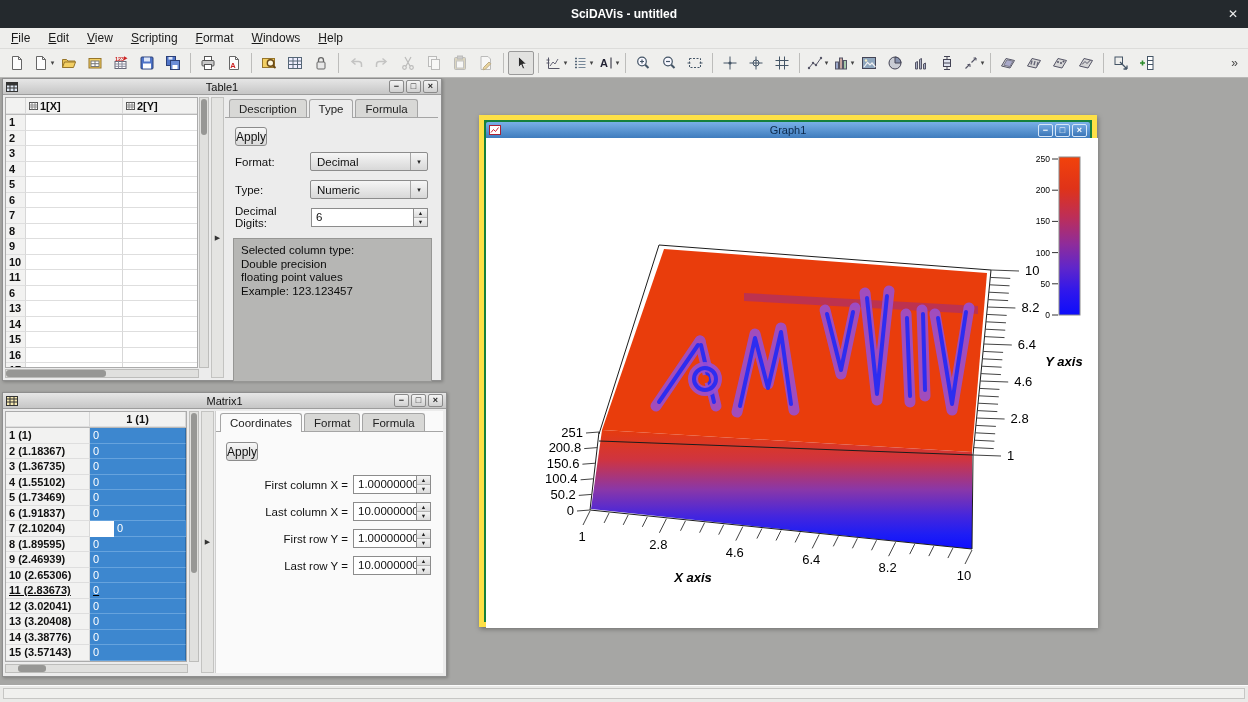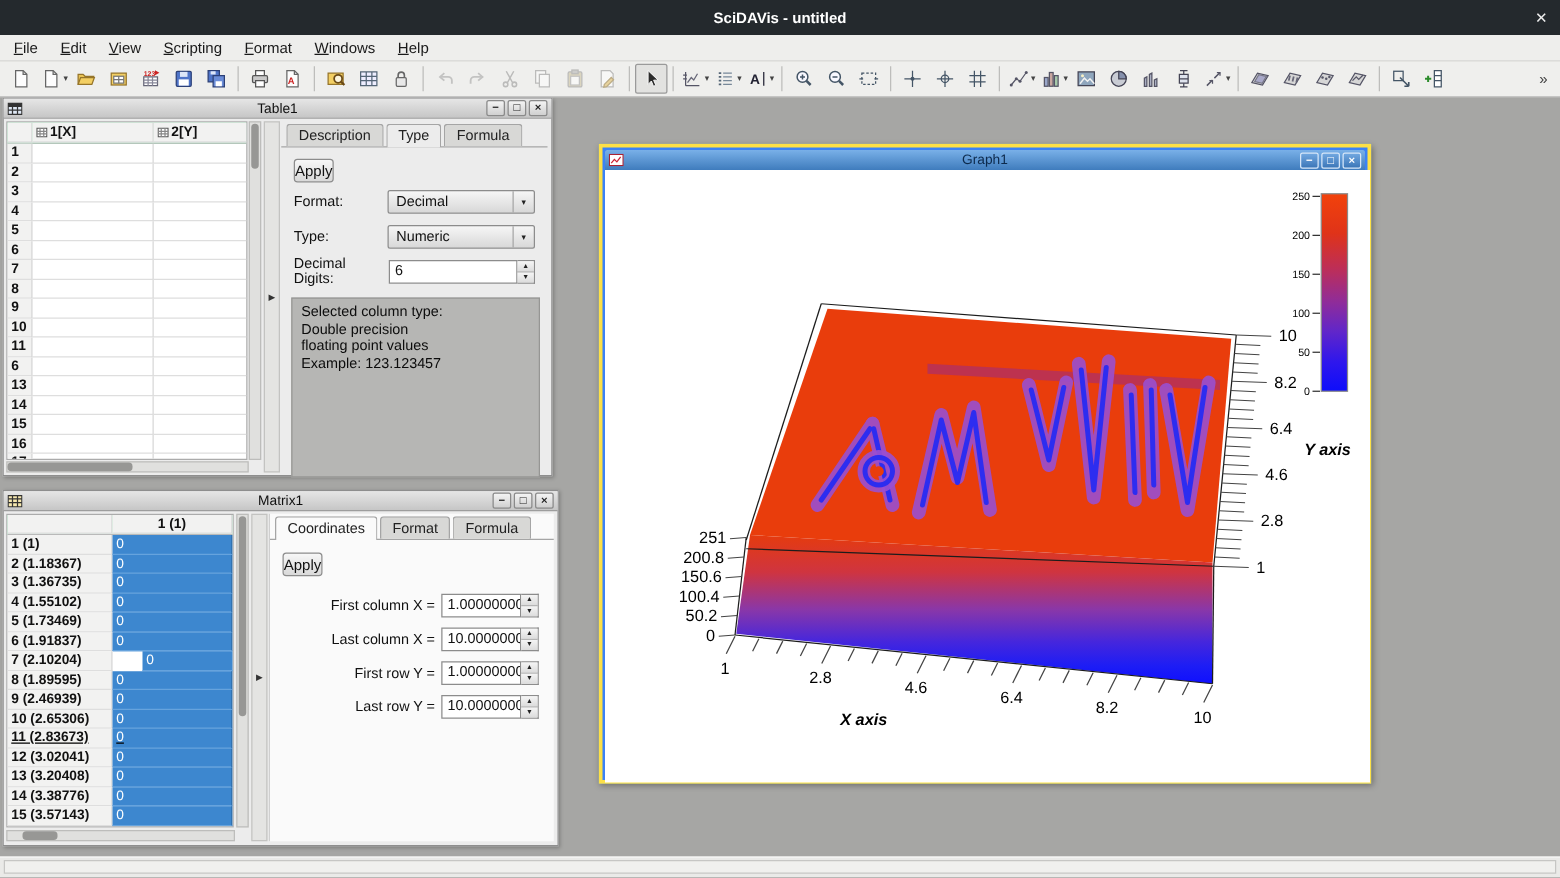--- a/index.html
+++ b/index.html
@@ -43,21 +43,21 @@
   .win-tb .ttl { position:absolute; left:0; right:0; text-align:center;
     font-size:11px; font-weight:normal; color:#101010; }
   .win-btns { margin-left:auto; display:flex; gap:2px; z-index:1; }
   .wbtn { width:15px; height:13px; border:1px solid #8a8a8a; border-radius:2px;
     background:linear-gradient(#f4f4f4,#d0d0d0); font-size:9px; line-height:10px;
     text-align:center; color:#222; font-weight:bold; }
 
   
   .gridpane { position:absolute; background:#fff; border:1px solid #ababab; overflow:hidden; }
   .trow { display:grid; }
-  .t-hdr { background:#86efac; border-bottom:1px solid #b9b9b9; font-weight:bold; }
+  .t-hdr { background:#6d28d9; border-bottom:1px solid #b9b9b9; font-weight:bold; }
   .tcell { border-right:1px solid #d7d7d7; border-bottom:1px solid #dedede;
     font-size:11px; color:#111; padding:1px 3px; white-space:nowrap; overflow:hidden; display:flex; align-items:center; }
   .tcell.hdr { font-weight:bold; background:#f2f2f1; }
   .colicon { margin-right:2px; flex:0 0 auto; }
   .mval { background:#3d87cf; color:#fff; border-bottom:1px solid #66a3dd; border-right:1px solid #2e6ca8; }
 
   .vscroll { position:absolute; width:10px; background:#e0e0de; border:1px solid #bdbdbb; }
   .vthumb { margin:1px; background:#979795; border-radius:3px; }
   .hscroll { position:absolute; height:9px; background:#e0e0de; border:1px solid #bdbdbb; }
   .hthumb { height:100%; background:#979795; border-radius:3px; }
@@ -87,21 +87,21 @@
   .spinval { border:1px solid #8c8c8c; background:#fff; font-size:11.5px; color:#111;
     padding:2px 4px; overflow:hidden; white-space:nowrap; }
   .spinbtns { width:14px; display:flex; flex-direction:column; border:1px solid #8c8c8c; border-left:none; }
   .sb { flex:1; font-size:5.5px; line-height:8px; text-align:center; color:#222;
     background:linear-gradient(#f5f5f5,#dcdcdc); }
   .sb + .sb { border-top:1px solid #b5b5b5; }
   .infobox { background:#b6b6b4; border:1px solid #969694; font-size:11.5px;
     color:#0c0c0c; padding:5px 7px; white-space:pre-line; line-height:1.18; }
 
   
-  .gwin { position:absolute; background:#3b82f6; border:3px solid #fde047;
+  .gwin { position:absolute; background:#15803d; border:5px solid #fde047;
     padding:2px; box-shadow:1px 2px 5px rgba(0,0,0,.35); }
   .gwin .win-tb { background:linear-gradient(#79b0e8,#3f7cbd); border-bottom:none; border-radius:2px 2px 0 0; }
   .gwin .ttl { color:#0d2a4c; }
   .gwin .wbtn { background:linear-gradient(#71a7e0,#3c77b8); border:1px solid #d6e6f8; color:#fff; }
   .gcontent { background:#fff; width:612px; height:490px; }
   svg text { font-family:"Liberation Sans","DejaVu Sans",sans-serif; }
 
   
   .statusbar { height:17px; background:#eaeae8; border-top:1px solid #fbfbfb; flex:0 0 auto; padding:2px 3px; }
   .statusinner { height:11px; border:1px solid #c6c6c4; background:#f0f0ee; }

